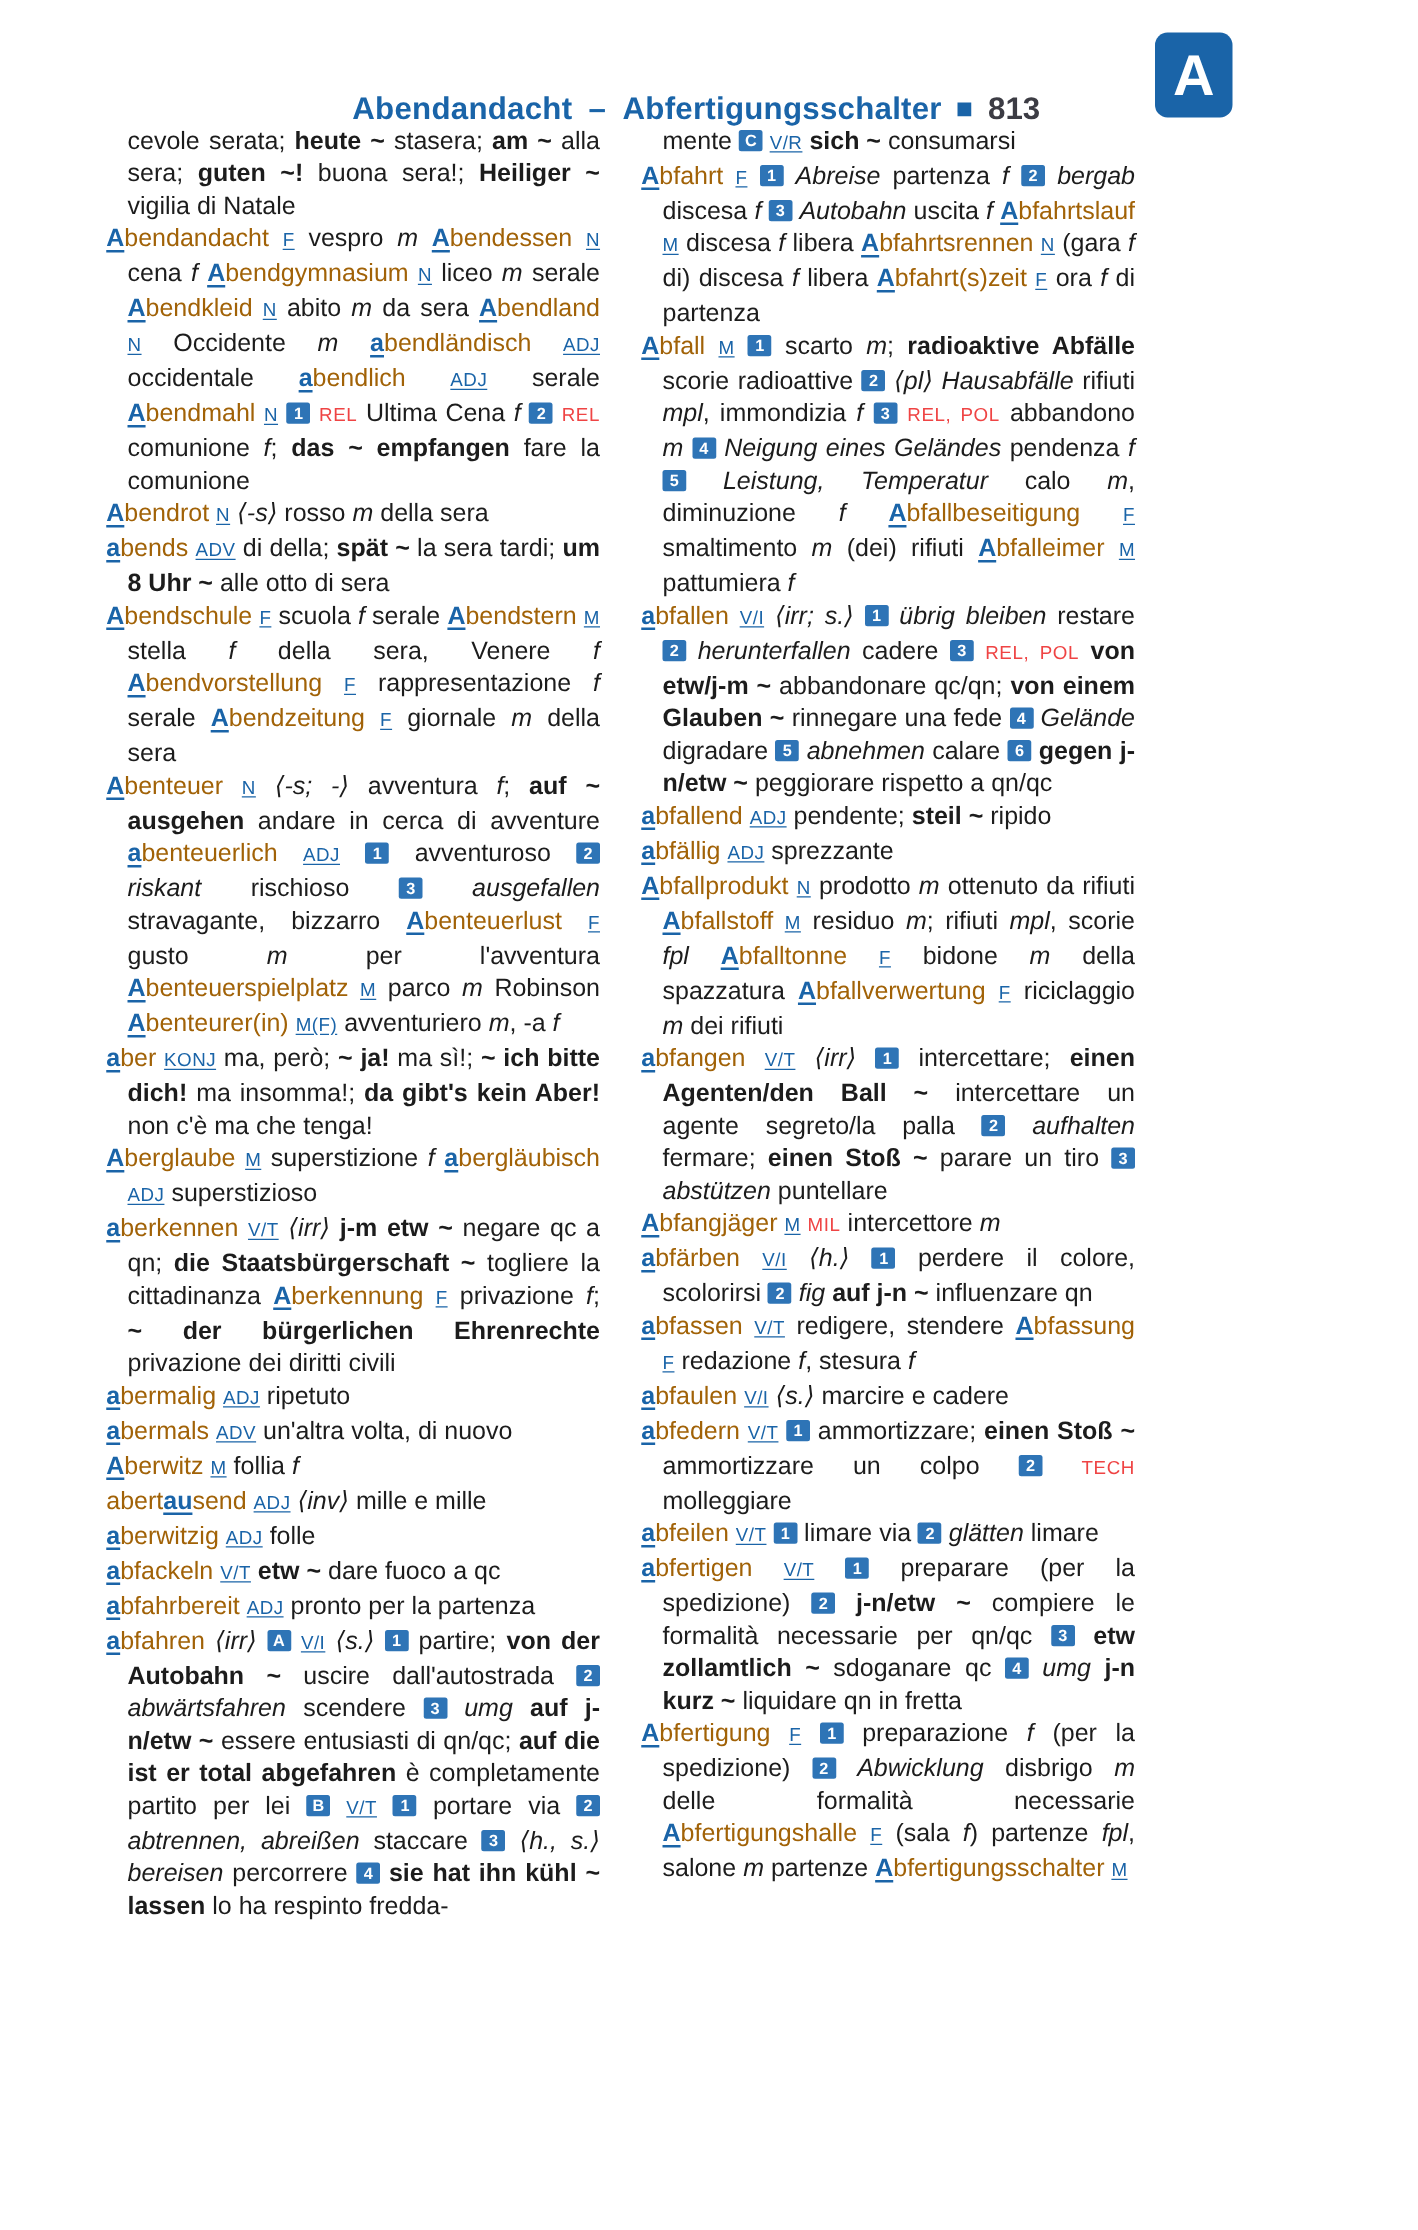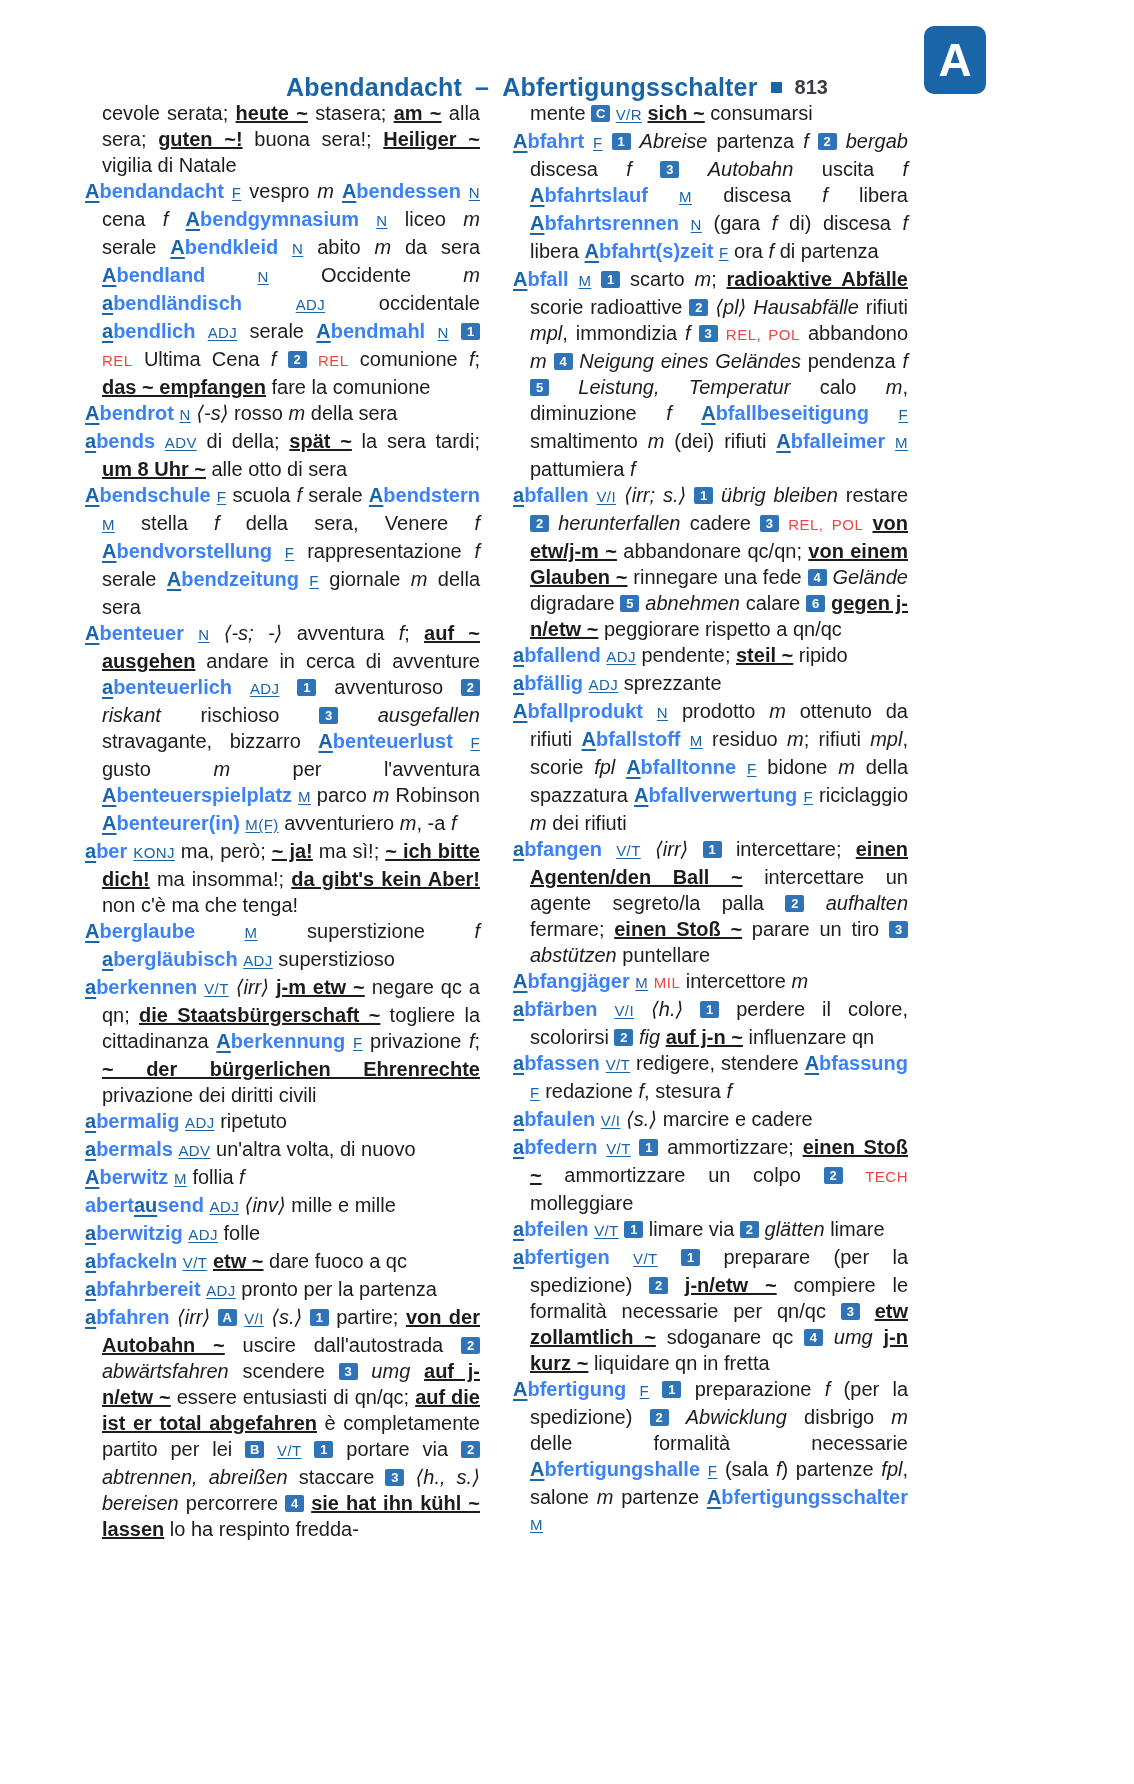--- a/index.html
+++ b/index.html
@@ -11,37 +11,37 @@
   }
   
   .header{
     position:absolute;top:42px;left:85px;width:824px;
     display:flex;align-items:center;justify-content:center;gap:13px;
     transform:translateX(60px);
     margin-top:31px;
   }
   .guide{color:#1a64a8;font-weight:bold;font-size:25px;letter-spacing:.2px;}
   .sep-square{width:11px;height:11px;background:#1a64a8;display:inline-block;}
-  .page-num{color:#3c3c44;font-weight:bold;font-size:20px;}
+  .page-num{color:#3c3c44;font-weight:bold;font-size:25px;}
   .letter-tab{
     position:absolute;top:26px;left:924px;width:62px;height:68px;
     background:#1a64a8;color:#ffffff;font-weight:bold;font-size:46px;
     display:flex;align-items:center;justify-content:center;
     border-radius:10px;
   }
   
   .content{position:absolute;top:100px;left:85px;width:824px;display:flex;gap:33px;}
   .col{width:395px;font-size:20px;line-height:26px;text-align:justify;}
   .para{padding-left:17px;text-indent:-17px;}
   .para.cont{text-indent:0;}
   
   .r-t{}
-  .r-b{font-weight:bold;text-decoration:underline;}
+  .r-b{font-weight:bold;}
   .r-it{font-style:italic;}
-  .r-hw{color:#3b82f6;font-weight:bold;}
+  .r-hw{color:#a16207;font-weight:normal;}
   .r-hwu{
     color:#1a64a8;font-weight:bold;
     text-decoration:underline;text-underline-offset:3px;text-decoration-thickness:2px;
   }
   .r-pos{
     color:#1a64a8;font-size:15px;letter-spacing:.4px;
     text-decoration:underline;text-underline-offset:2px;
   }
   .r-sc{font-size:15px;color:#ef4444;letter-spacing:.5px;}
   .r-num,.r-lett{

